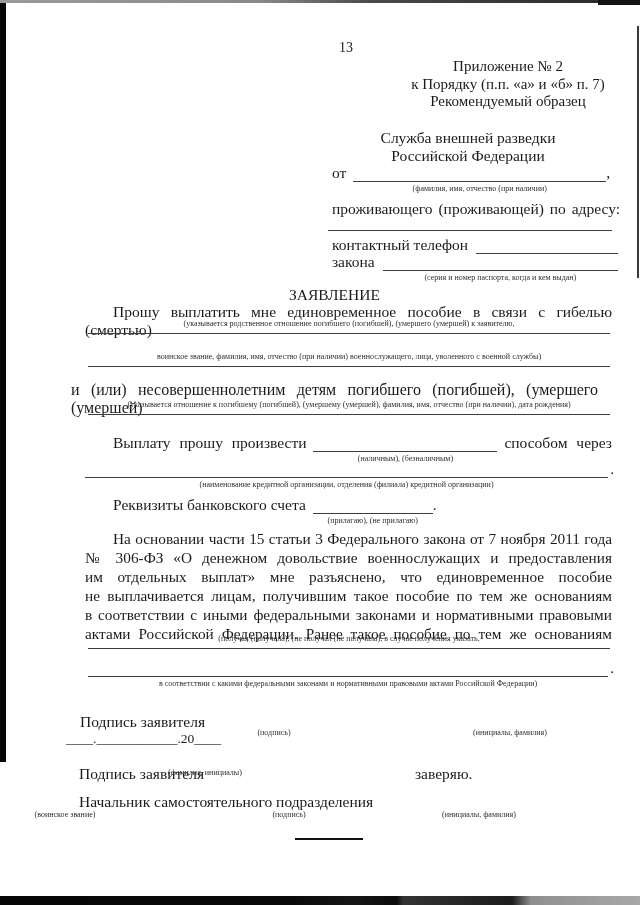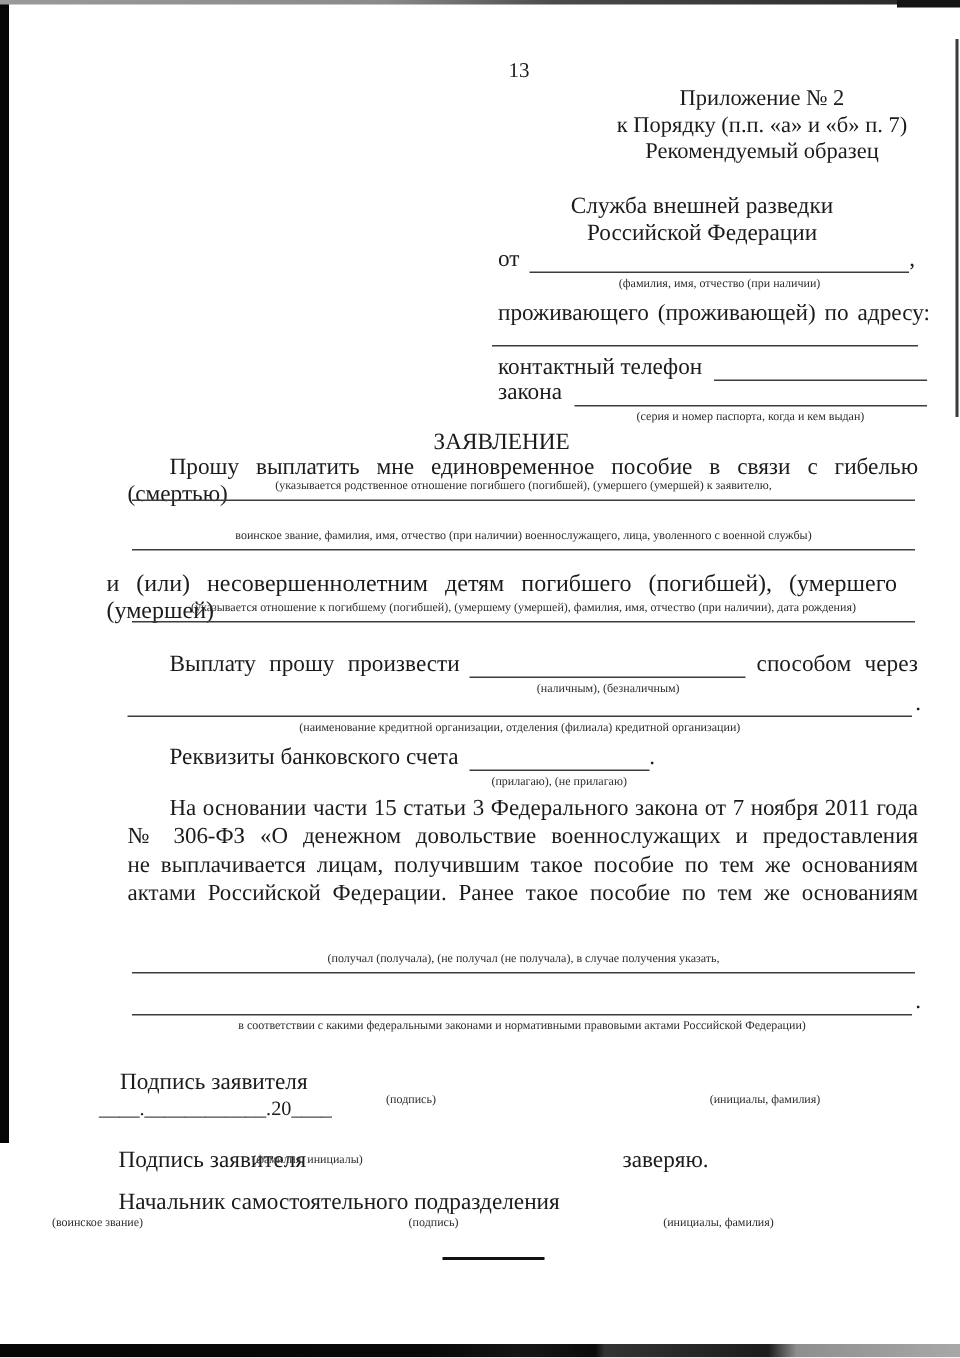--- a/index.html
+++ b/index.html
@@ -127,21 +127,23 @@
     <span class="lbl">Реквизиты банковского счета</span>
     <span class="blank" style="width:120px;margin-left:7px">
       <span class="cap">(прилагаю), (не прилагаю)</span>
     </span>
     <span class="lbl">.</span>
   </div>
 
   <div class="abs" style="left:85px;top:529px;width:527px">
     <div class="jline first">На основании части 15 статьи 3 Федерального закона от 7 ноября 2011 года</div>
     <div class="jline">№ 306-ФЗ «О денежном довольствие военнослужащих и предоставления</div>
+    <div class="jline">им отдельных выплат» мне разъяснено, что единовременное пособие</div>
     <div class="jline">не выплачивается лицам, получившим такое пособие по тем же основаниям</div>
+    <div class="jline">в соответствии с иными федеральными законами и нормативными правовыми</div>
     <div class="jline">актами Российской Федерации. Ранее такое пособие по тем же основаниям</div>
   </div>
 
   <div class="abs" style="left:88px;top:631px;width:522px">
     <div class="blank" style="height:17px">
       <span class="cap">(получал (получала), (не получал (не получала), в случае получения указать,</span>
     </div>
   </div>
 
   <div class="abs flex fs" style="left:88px;top:660px;width:526px;height:17px">

